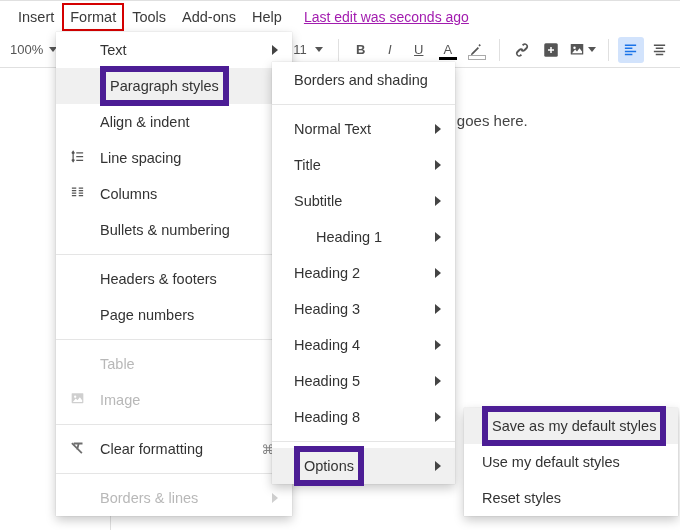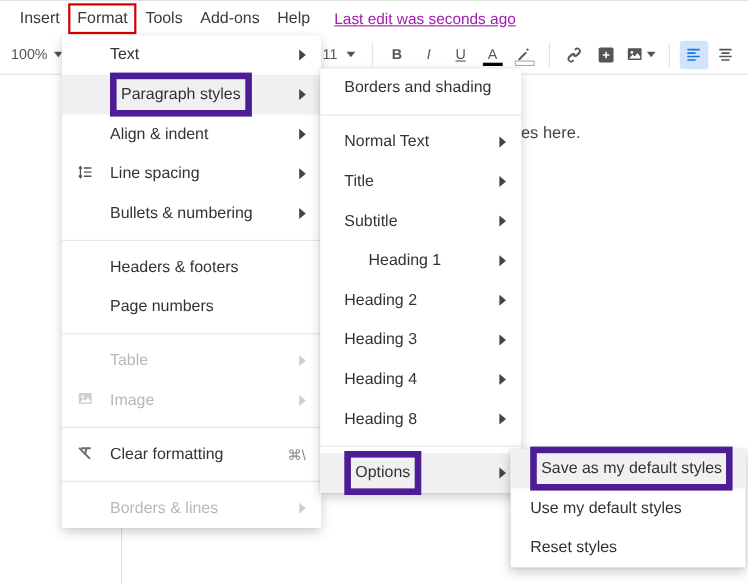--- a/index.html
+++ b/index.html
@@ -200,20 +200,29 @@
     <span class="ic">
       <svg width="15" height="15" viewBox="0 0 24 24">
           <path stroke="#555" stroke-width="2" d="M10 6h11M10 12h11M10 18h11"></path>
           <path stroke="#555" stroke-width="2" d="M5 4v16M3 7l2-3 2 3M3 17l2 3 2-3"></path>
         </svg>
     </span>
     <span>Line spacing</span>
       <span class="arrow"></span>
   </div>
   <div class="dd-item">
+    <span class="ic">
+      <svg width="15" height="15" viewBox="0 0 24 24">
+          <path stroke="#555" stroke-width="2" d="M3 5h7M3 9h7M3 13h7M3 17h7M14 5h7M14 9h7M14 13h7M14 17h7"></path>
+        </svg>
+    </span>
+    <span>Columns</span>
+      <span class="arrow"></span>
+  </div>
+  <div class="dd-item">
       <span>Bullets &amp; numbering</span>
       <span class="arrow"></span>
     </div>
   <div class="dd-sep"></div>
   <div class="dd-item">
       <span>Headers &amp; footers</span>
     </div>
   <div class="dd-item">
       <span>Page numbers</span>
     </div>
@@ -243,21 +252,21 @@
     <span>Clear formatting</span>
       <span class="shortcut">⌘\</span>
   </div>
   <div class="dd-sep"></div>
   <div class="dd-item muted">
       <span>Borders &amp; lines</span>
       <span class="arrow"></span>
     </div>
 </div>
 
-<div class="dropdown" style="left:291px; top:62px; width:183px;">
+<div class="dropdown" style="left:272px; top:62px; width:183px;">
   <div class="dd-item" style="padding-left:22px">
       <span>Borders and shading</span>
     </div>
   <div class="dd-sep"></div>
   <div class="dd-item" style="padding-left:22px">
       <span>Normal Text</span>
       <span class="arrow"></span>
     </div>
   <div class="dd-item" style="padding-left:22px">
       <span>Title</span>
@@ -274,20 +283,24 @@
   <div class="dd-item" style="padding-left:22px">
       <span>Heading 2</span>
       <span class="arrow"></span>
     </div>
   <div class="dd-item" style="padding-left:22px">
       <span>Heading 3</span>
       <span class="arrow"></span>
     </div>
   <div class="dd-item" style="padding-left:22px">
       <span>Heading 4</span>
+      <span class="arrow"></span>
+    </div>
+  <div class="dd-item" style="padding-left:22px">
+      <span>Heading 5</span>
       <span class="arrow"></span>
     </div>
   <div class="dd-item" style="padding-left:22px">
       <span>Heading 8</span>
       <span class="arrow"></span>
     </div>
   <div class="dd-sep"></div>
   <div class="dd-item hover" style="padding-left:22px">
       <span class="hl">Options</span>
       <span class="arrow"></span>

